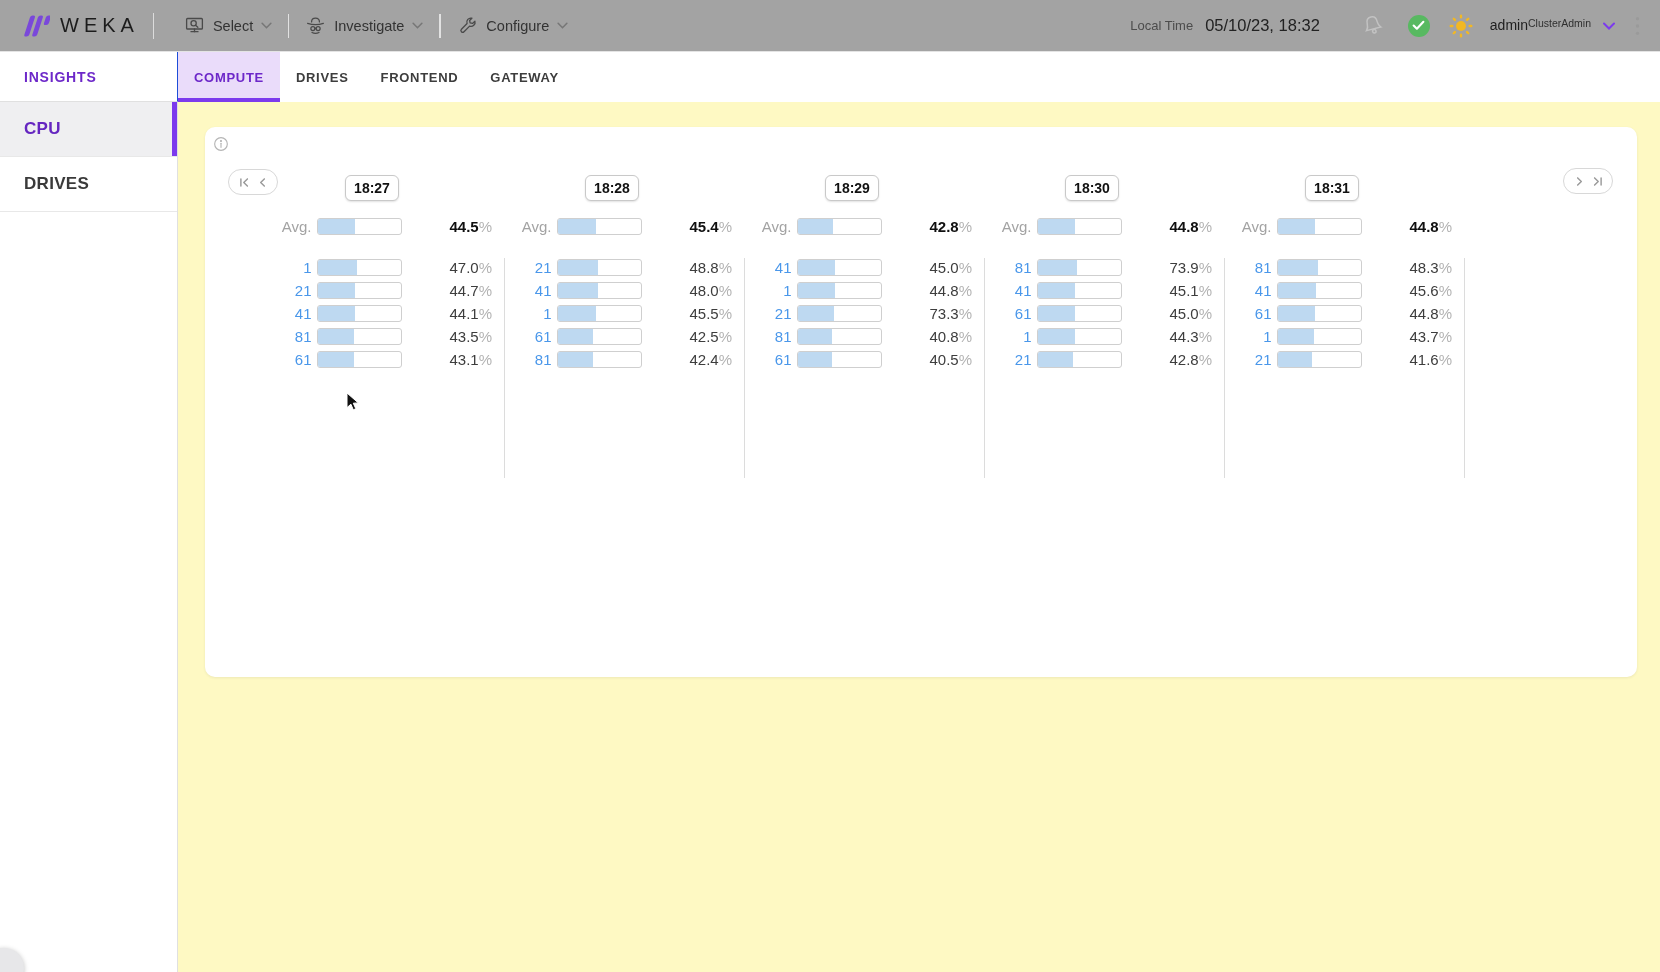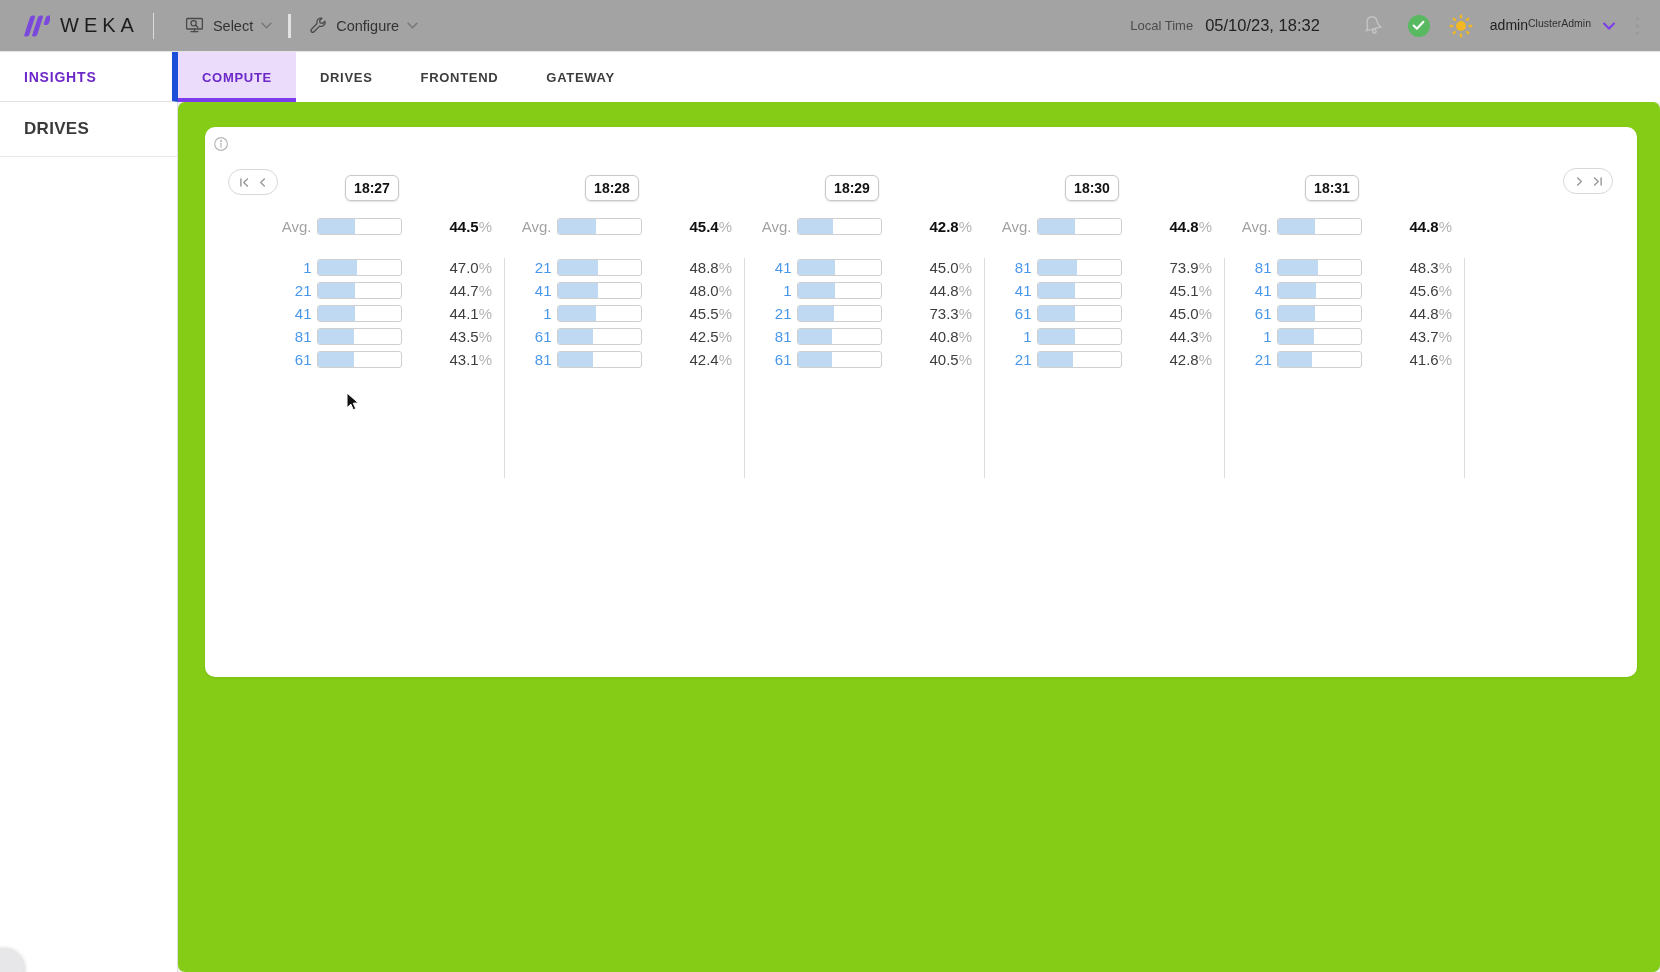--- a/index.html
+++ b/index.html
@@ -20,36 +20,36 @@
   .lt-value { font-size:16.5px; color:#222; }
   .icon-gap { margin-left:22px; display:flex; align-items:center; }
   .check-badge { width:22px; height:22px; border-radius:50%; background:#58b961; display:flex; align-items:center; justify-content:center; }
   .user-block { margin-left:16px; display:flex; line-height:1.2; }
   .user-name { font-size:14px; color:#1e1e1e; }
   .user-role { font-size:10.5px; color:#2f2f2f; }
   .kebab { margin-left:20px; }
 
   
   .side-header { position:absolute; top:52px; left:0; width:178px; height:50px; background:#fff;
-                 border-right:6px solid #1d4ed8; border-bottom:1px solid #e0e0e0; display:flex; align-items:center;
+                 border-right:1px solid #1d4ed8; border-bottom:1px solid #e0e0e0; display:flex; align-items:center;
                  padding-left:24px; }
   .side-header span { color:#6d28c9; font-weight:bold; font-size:14px; letter-spacing:0.8px; }
   .tabbar { position:absolute; top:52px; left:178px; right:0; height:50px; background:#fff; display:flex; }
-  .tab { display:flex; align-items:center; padding:0 24px; font-size:13px; font-weight:bold; letter-spacing:0.7px;
+  .tab { display:flex; align-items:center; padding:0 16px; font-size:13px; font-weight:bold; letter-spacing:0.7px;
          color:#3d3d3d; cursor:pointer; }
   .tab.active { background:#eadcfa; color:#6d28c9; box-shadow:inset 0 -4px 0 #7c3aed; }
 
   
   .sidebar { position:absolute; top:102px; left:0; width:178px; bottom:0; background:#fff; border-right:1px solid #e0e0e0; }
   .side-item { height:55px; display:flex; align-items:center; padding-left:24px; font-size:17px; font-weight:bold;
                color:#3a3a3a; border-bottom:1px solid #e8e8e8; letter-spacing:0.3px; cursor:pointer; }
   .side-item.active { background:#efeff1; color:#6526c0; box-shadow:inset -5px 0 0 #7c3aed; }
 
   
-  .main { position:absolute; top:102px; left:178px; right:0; bottom:0; background:#84cc16;border-radius:7px; }
+  .main { position:absolute; top:102px; left:178px; right:0; bottom:0; background:#fef9c3; }
   .card { position:absolute; left:27px; top:25px; width:1432px; height:550px; background:#fff; border-radius:10px;
           box-shadow:0 1px 3px rgba(0,0,0,0.07); }
   .info-btn { position:absolute; left:8px; top:9px; cursor:pointer; }
   .pager { position:absolute; height:26px; width:50px; border:1px solid #d8d8d8; border-radius:14px; background:#fff;
            display:flex; align-items:center; justify-content:center; gap:5px; cursor:pointer; }
   .pager.left { left:23px; top:42px; }
   .pager.right { right:24px; top:41px; }
 
   .cols { position:absolute; left:47px; top:48px; display:flex; }
   .col { width:240px; position:relative; }
@@ -109,20 +109,38 @@
     </span>
     <span class="lbl">Select</span>
     <span>
       <svg width="11" height="7" viewBox="0 0 12 8" fill="none" stroke="#777" stroke-width="1.8" stroke-linecap="round">
           <polyline points="1,1.5 6,6.5 11,1.5"></polyline>
         </svg>
     </span>
   </div>
   <div class="navdiv"></div>
 
+  <div class="nav-item">
+    <span>
+      <svg width="21" height="21" viewBox="0 0 24 24" fill="none" stroke="#4a4a4a" stroke-width="1.4" stroke-linecap="round">
+        <path d="M7.5 8 Q7.5 3.5 12 3.5 Q16.5 3.5 16.5 8"></path>
+        <path d="M3 9.5 Q12 12.5 21 9.5"></path>
+        <circle cx="9" cy="15.5" r="2.3"></circle>
+          <circle cx="15" cy="15.5" r="2.3"></circle>
+        <path d="M11.3 15.5 Q12 14.8 12.7 15.5"></path>
+        <path d="M8 20 Q12 22 16 20"></path>
+      </svg>
+    </span>
+    <span class="lbl">Investigate</span>
+    <span>
+      <svg width="11" height="7" viewBox="0 0 12 8" fill="none" stroke="#777" stroke-width="1.8" stroke-linecap="round">
+          <polyline points="1,1.5 6,6.5 11,1.5"></polyline>
+        </svg>
+    </span>
+  </div>
   <div class="navdiv"></div>
 
   <div class="navdiv"></div>
 
   <div class="nav-item">
     <span>
       <svg width="21" height="21" viewBox="0 0 24 24" fill="none" stroke="#4a4a4a" stroke-width="1.5" stroke-linejoin="round">
         <path d="M20.5 7.2a4.6 4.6 0 0 1-6.1 5.5L8 19.1a2 2 0 0 1-2.9-2.9l6.4-6.4a4.6 4.6 0 0 1 5.5-6.1L14.4 6.3l0.6 2.7 2.7 0.6 2.8-2.4z"></path>
       </svg>
     </span>
@@ -198,20 +216,21 @@
   <span>INSIGHTS</span>
 </div>
 <div class="tabbar">
   <div class="tab active">COMPUTE</div>
   <div class="tab">DRIVES</div>
   <div class="tab">FRONTEND</div>
   <div class="tab">GATEWAY</div>
 </div>
 
 <div class="sidebar">
+  <div class="side-item active">CPU</div>
   <div class="side-item">DRIVES</div>
 </div>
 
 <div class="main">
   <div class="card">
     <span class="info-btn">
       <svg width="16" height="16" viewBox="0 0 24 24" fill="none" stroke="#b5b5b5" stroke-width="1.7" stroke-linecap="round">
         <circle cx="12" cy="12" r="9.5"></circle>
           <line x1="12" y1="11" x2="12" y2="17"></line>
           <circle cx="12" cy="7.5" r="0.8" fill="#b5b5b5"></circle>

